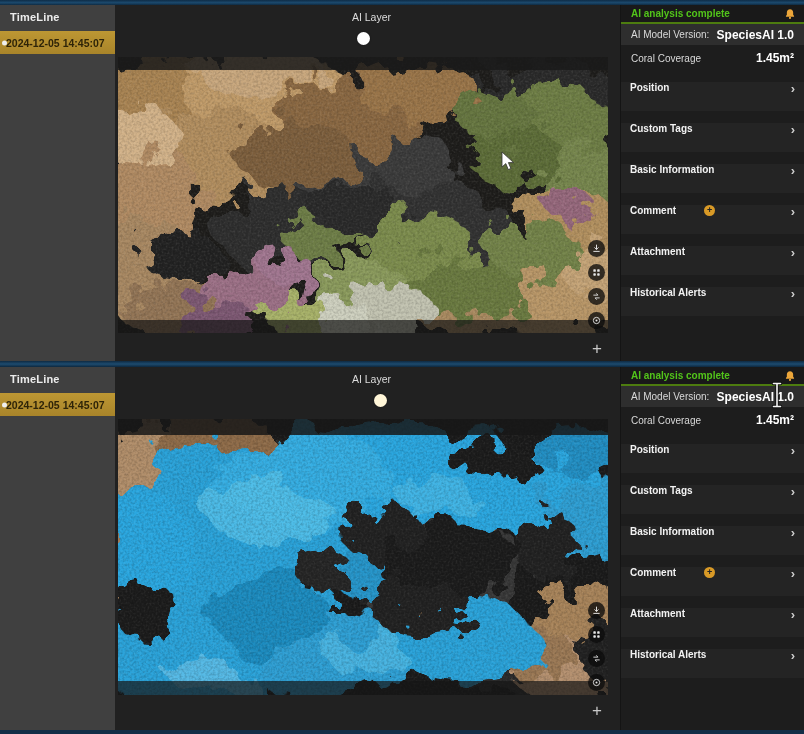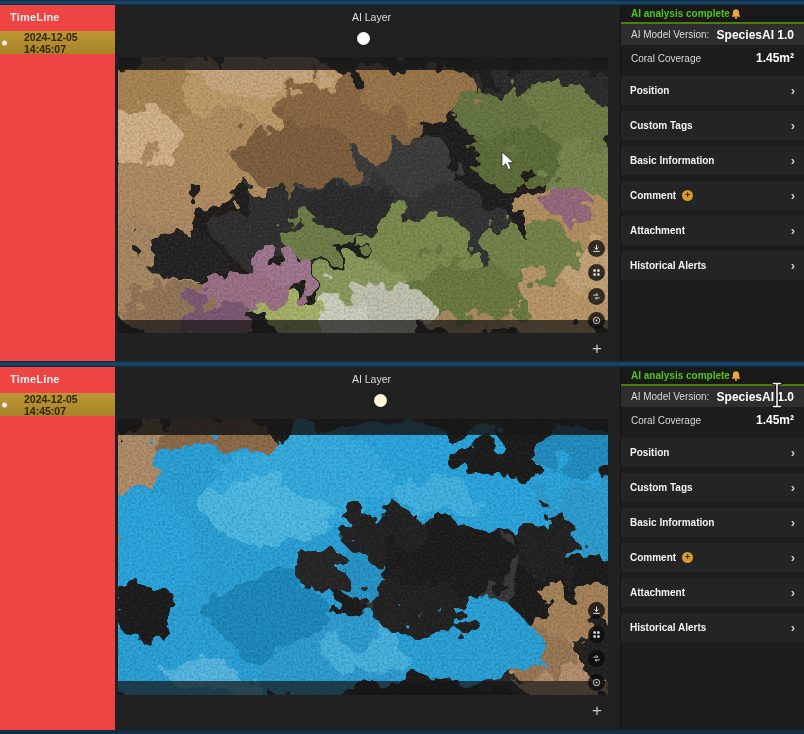--- a/index.html
+++ b/index.html
@@ -6,25 +6,25 @@
   .page{width:804px;height:734px;position:relative;overflow:hidden;
         font-family:"Liberation Sans",sans-serif;background:#1a1a1a;}
   .strip{height:5px;background:linear-gradient(180deg,#0e2c46,#1c4a6e 55%,#0e2a42);}
   .divider{height:6px;background:linear-gradient(180deg,#0e2a42,#1d4b6f 50%,#0d283f);}
   .bottomstrip{height:4px;background:#122e47;}
   .panel{display:flex;}
   .panel.p1{height:356px;}
   .panel.p2{height:363px;}
 
   
-  .sidebar{width:115px;background:#ef4444;box-sizing:border-box;padding-top:6px;flex:none;}
+  .sidebar{width:115px;background:#404040;box-sizing:border-box;padding-top:6px;flex:none;}
   .tl-label{color:#ececec;font-size:11px;font-weight:700;padding-left:10px;height:15px;letter-spacing:.2px;}
   .ts-row{margin-top:5px;height:23px;background:linear-gradient(180deg,#bd9733,#a8842a);
           color:#2e2408;font-size:10.5px;font-weight:700;display:flex;align-items:center;
-          position:relative;padding-left:24px;cursor:pointer;}
+          position:relative;padding-left:6px;cursor:pointer;}
   .ts-tick{position:absolute;left:2px;top:50%;transform:translateY(-50%);
            width:5px;height:5px;border-radius:50%;background:#efefef;}
 
   
   .center{width:505px;background:#212121;box-sizing:border-box;position:relative;flex:none;}
   .ai-row{display:flex;align-items:center;gap:7px;margin:6px 0 0 8px;height:18px;flex-direction:column;}
   .ai-label{color:#dcdcdc;font-size:10.5px;}
   .toggle{width:34px;height:16px;border-radius:9px;background:#c6c6c6;position:relative;
           display:inline-block;cursor:pointer;box-shadow:inset 0 0 2px rgba(0,0,0,.35);}
   .toggle .knob{position:absolute;top:1.5px;left:2px;width:13px;height:13px;border-radius:50%;
@@ -38,32 +38,32 @@
         display:flex;align-items:center;justify-content:center;cursor:pointer;}
   .tool svg{width:11px;height:11px;display:block;}
   .plusrow{width:493px;text-align:right;padding:7px 6px 0 0;box-sizing:border-box;}
   .plus{color:#c9c9c9;font-size:17px;line-height:14px;background:none;border:none;
         padding:0;cursor:pointer;font-family:inherit;}
   .cursor-arrow{position:absolute;left:383px;top:94px;width:15px;height:20px;pointer-events:none;}
 
   
   .rightcol{width:184px;background:#1d1d1d;box-sizing:border-box;position:relative;
             border-left:1px solid #141414;flex:none;}
-  .status-row{height:17px;display:flex;align-items:center;
+  .status-row{height:17px;display:flex;align-items:center;justify-content:space-between;
               padding:0 8px 0 10px;background:#191919;}
   .status{color:#52c41a;font-size:10px;font-weight:700;}
   .bell svg{width:12px;height:12px;display:block;}
   .model-row{height:21px;display:flex;align-items:center;justify-content:space-between;
              padding:0 10px;background:#2e2e2e;border-top:2px solid #4d7c0f;}
   .lbl{color:#d9d9d9;font-size:10px;}
   .val{color:#ffffff;font-size:12px;font-weight:700;}
   .cov-row{height:24px;margin-top:1px;display:flex;align-items:center;justify-content:space-between;padding:0 10px;}
   .menu{margin-top:2px;}
-  .menu-item{height:29px;margin-top:6px;background:#242424;display:flex;align-items:center;
-             padding:0 9px;cursor:pointer;}
+  .menu-item{height:29px;margin-top:12px;background:#242424;display:flex;
+             padding:0 9px;cursor:pointer;gap:22px;}
   .menu-label{color:#f2f2f2;font-size:10px;font-weight:700;}
   .add-badge{width:11px;height:11px;border-radius:50%;background:#d99a26;color:#242424;
              font-size:9px;font-weight:700;display:inline-flex;align-items:center;
              justify-content:center;margin-left:6px;line-height:1;}
   .chev{margin-left:auto;color:#cfcfcf;font-size:13px;line-height:1;font-weight:700;}
   .ibeam{position:absolute;top:14px;left:150px;width:12px;height:28px;pointer-events:none;}
   .defs-holder{position:absolute;width:0;height:0;overflow:hidden;}
 </style>
 </head>
 <body>

